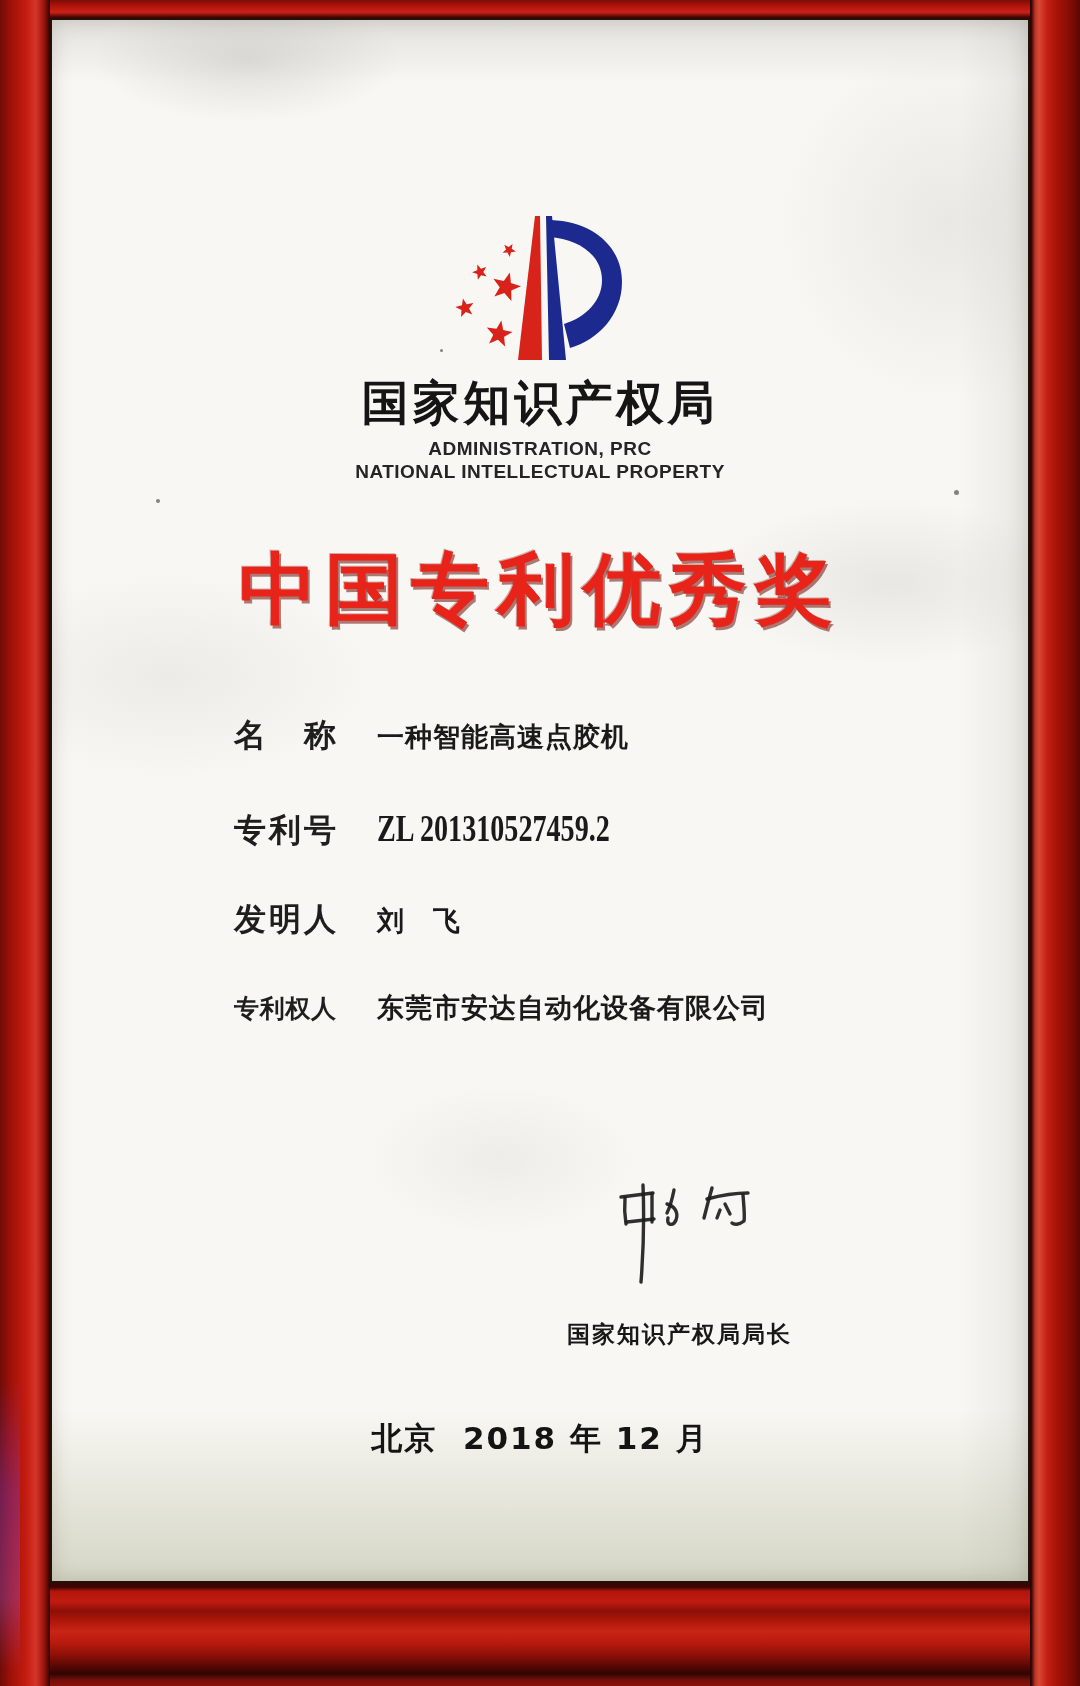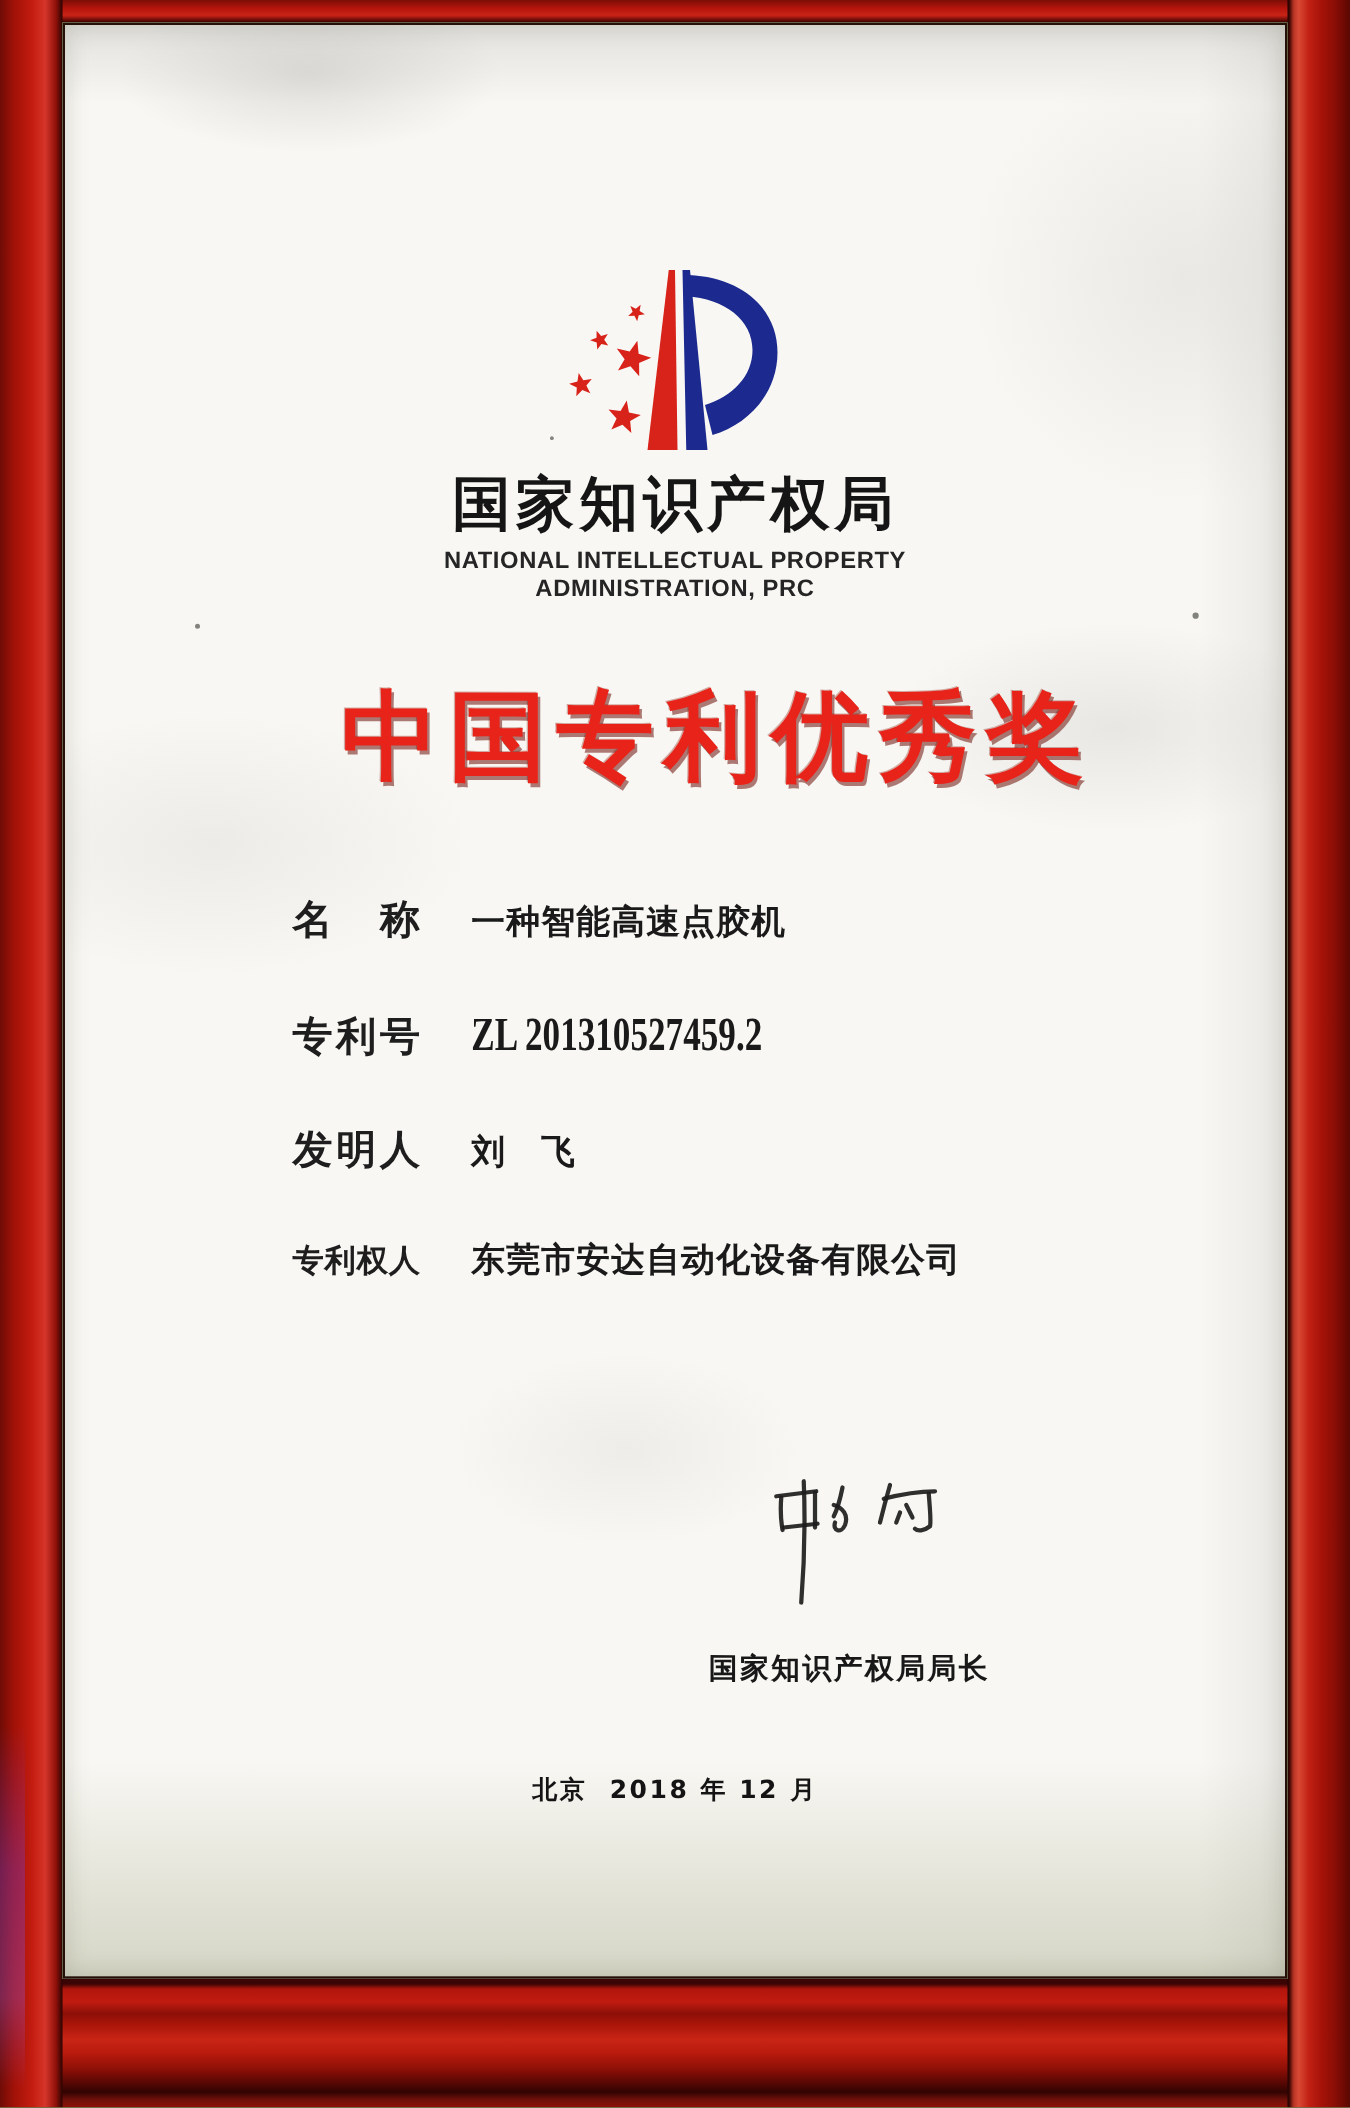--- a/index.html
+++ b/index.html
@@ -37,38 +37,38 @@
   .logo{position:absolute;left:398px;top:192px;width:184px;height:148px;}
 
   .issuer-cn{position:absolute;left:0;top:352px;width:100%;text-align:center;
     font-size:47px;font-weight:bold;color:#151515;letter-spacing:4px;}
   .issuer-en{position:absolute;left:0;top:418px;width:100%;text-align:center;
     font-family:"Liberation Sans",sans-serif;font-size:19px;font-weight:bold;
     color:#252525;letter-spacing:.5px;line-height:1.2;}
 
   .award-title{position:absolute;left:0;top:518px;width:100%;text-align:center;
     font-size:78px;font-weight:bold;color:#e8231a;letter-spacing:8px;
-    text-shadow:2px 3px 0 rgba(110,17,9,.55), -1px -1px 0 rgba(140,25,12,.35);margin-left:34px;}
+    text-shadow:2px 3px 0 rgba(110,17,9,.55), -1px -1px 0 rgba(140,25,12,.35);}
 
   .fields{position:absolute;left:182px;top:694px;}
   .field-row{display:flex;align-items:baseline;height:38px;margin-bottom:54px;}
   .field-label{width:102px;font-size:32px;font-weight:bold;color:#1e1e1e;}
   [data-justify]{display:flex;justify-content:space-between;}
   .field-row:nth-child(4) .field-label{font-size:25px;}
   .field-value{margin-left:41px;font-size:27px;font-weight:bold;color:#1a1a1a;letter-spacing:1px;}
   .field-value.num{font-family:"Liberation Serif",serif;font-size:38px;font-weight:bold;
     letter-spacing:0;transform:scaleX(.74);transform-origin:left center;}
 
   .signature{position:absolute;left:510px;top:1132px;width:240px;height:140px;}
   .signature path{stroke:#1d1d1d;stroke-width:3.4;fill:none;stroke-linecap:round;stroke-linejoin:round;opacity:.92;}
 
   .signer-title{position:absolute;left:515px;top:1299px;
     font-size:23px;font-weight:bold;color:#181818;letter-spacing:2px;}
   .place-date{position:absolute;left:0;top:1398px;width:100%;text-align:center;
-    font-size:20px;font-weight:bold;color:#141414;letter-spacing:2px;white-space:pre;}
+    font-size:31px;font-weight:bold;color:#141414;letter-spacing:2px;white-space:pre;}
 
   .speck{position:absolute;border-radius:50%;background:#5c5c55;opacity:.75;}
   .speck.s1{left:902px;top:470px;width:5px;height:5px;}
   .speck.s2{left:104px;top:479px;width:4px;height:4px;}
   .speck.s3{left:388px;top:329px;width:3px;height:3px;}
 </style>
 </head>
 <body>
 
 <div class="photo">
@@ -93,22 +93,22 @@
         <use href="#star" transform="translate(49,122) scale(0.92) rotate(10)"></use>
       </g>
       <path fill="#d8231a" d="M85,4 L90,4 L92,148 L68,148 Z"></path>
       <path fill="#1c2a8f" d="M96,4 L102,4 L116,148 L99,148 Z"></path>
       <path fill="#1c2a8f" d="M101,8 C145,10 172,36 172,70 C172,103 148,128 120,136 L114,112 C136,105 152,89 152,68 C152,44 130,27 99,25 Z"></path>
     </svg>
 
     <div class="issuer-cn">国家知识产权局</div>
 
     <div class="issuer-en">
+      <div>ADMINISTRATION, PRC</div>
       <div>NATIONAL INTELLECTUAL PROPERTY</div>
-      <div>ADMINISTRATION, PRC</div>
     </div>
 
     <div class="award-title">中国专利优秀奖</div>
 
     <div class="fields">
       <div class="field-row">
         <div class="field-label" data-justify="">
             <span>名</span>
             <span>称</span>
           </div>

